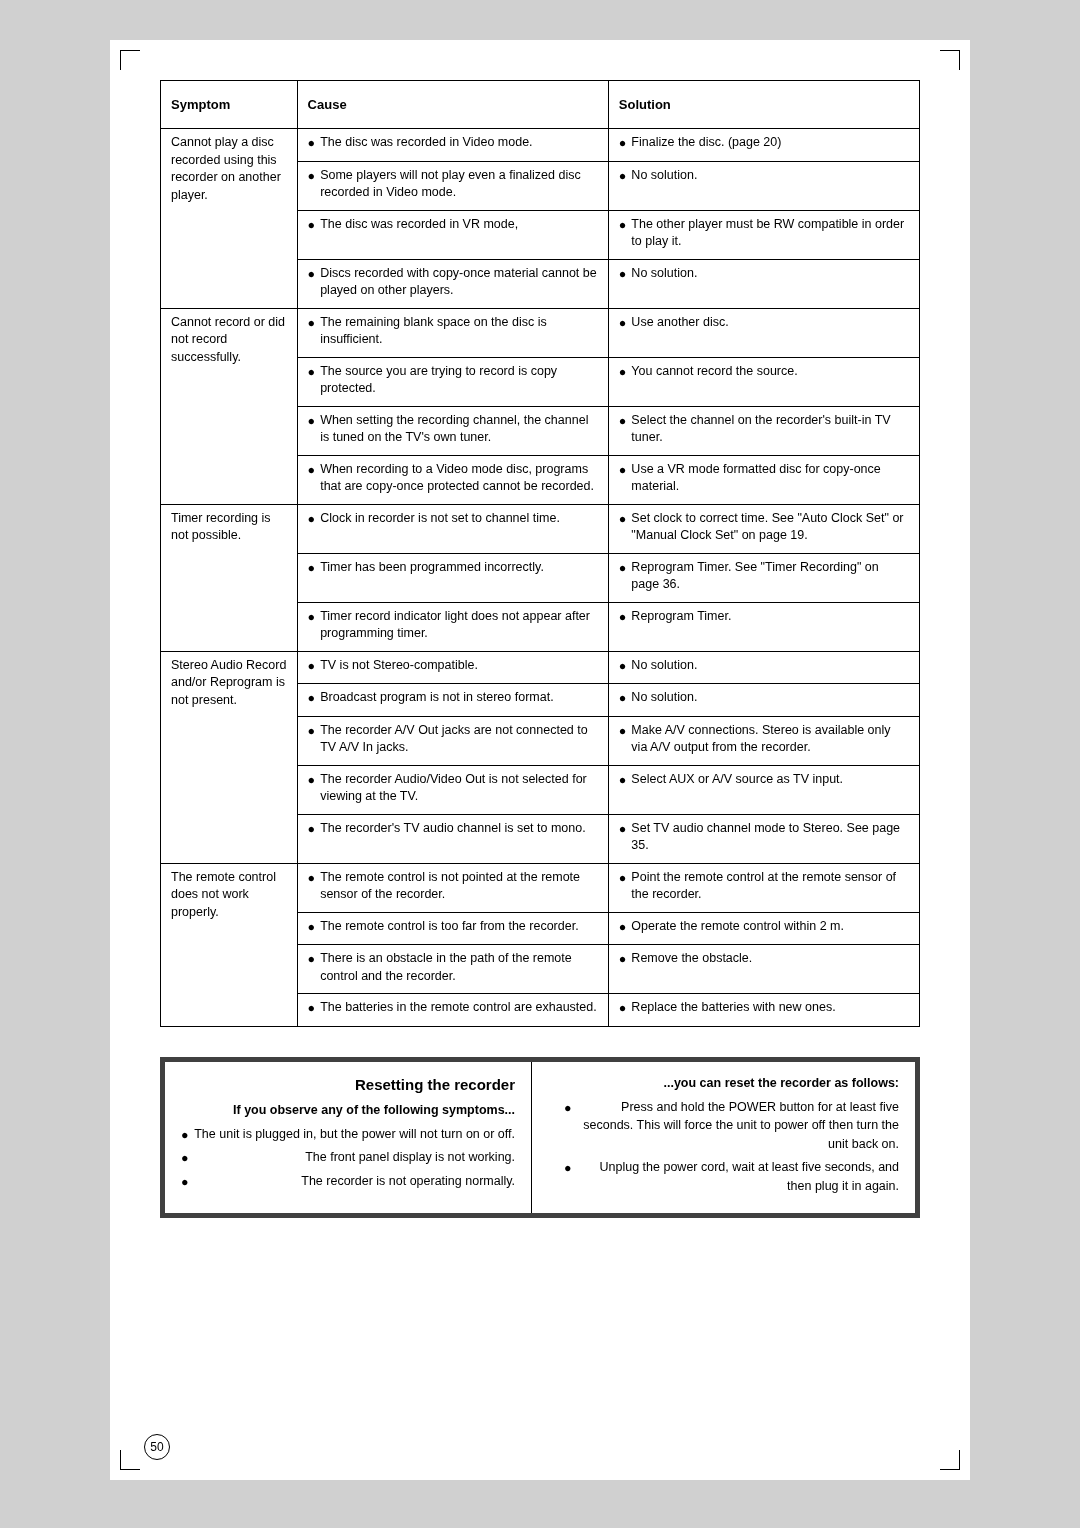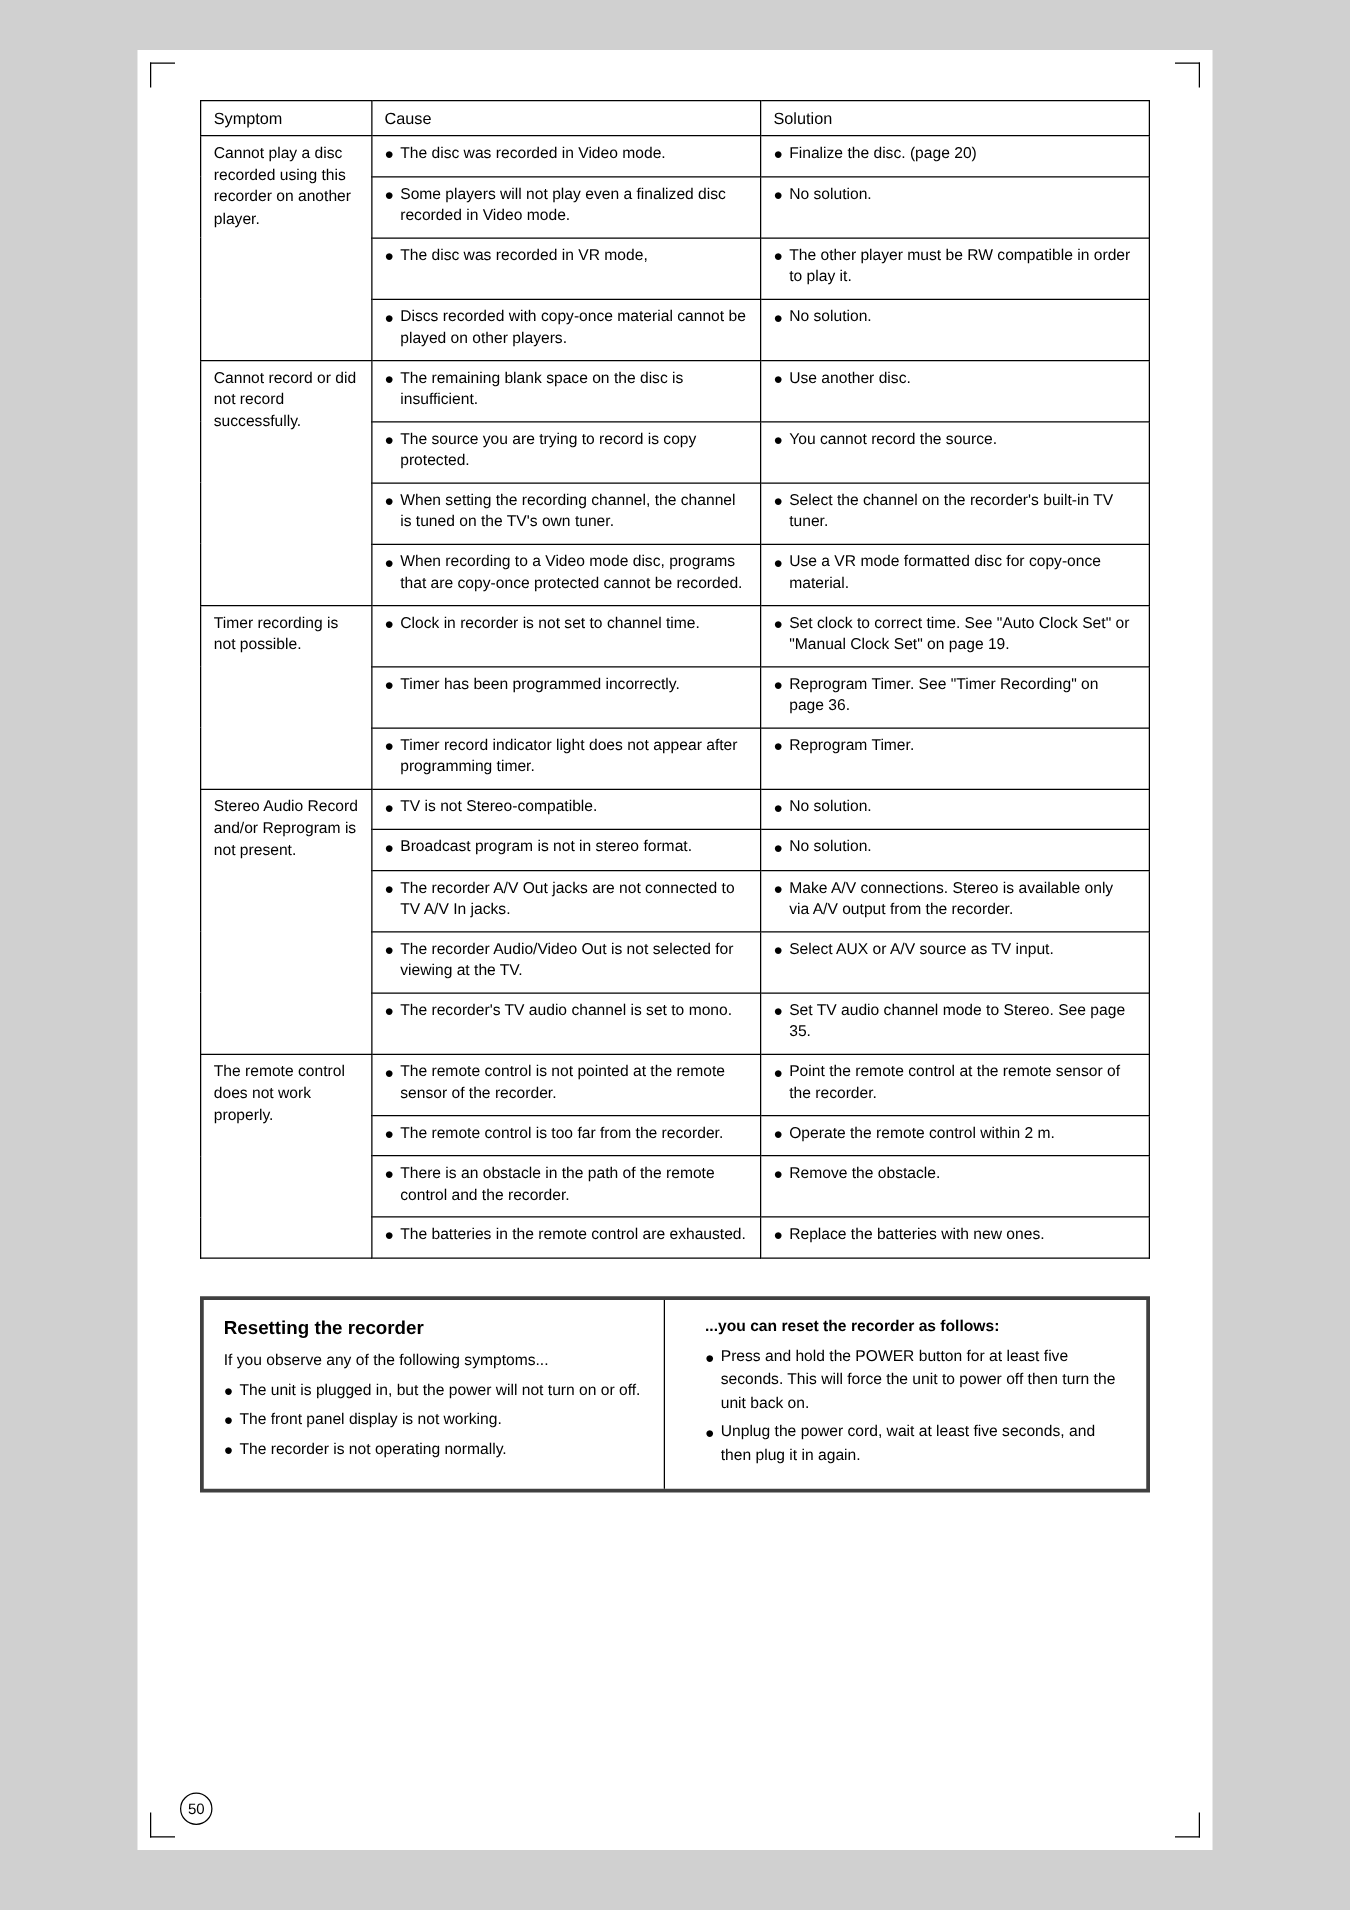--- a/index.html
+++ b/index.html
@@ -35,23 +35,23 @@
     .corner-br { bottom: 10px; right: 10px; border-width: 0 1px 1px 0; }
 
     
     .trouble-table {
       width: 100%;
       border-collapse: collapse;
       margin-bottom: 30px;
     }
     .trouble-table th {
       border: 1px solid #000;
-      padding: 6px 10px;
+      padding: 16px 10px;
       text-align: left;
-      font-weight: normal;
+      font-weight: bold;
       background: #fff;
       font-size: 13px;
     }
     .trouble-table td {
       border: 1px solid #000;
       padding: 5px 10px;
       vertical-align: top;
       font-size: 12.5px;
       line-height: 1.4;
     }
@@ -71,41 +71,42 @@
     }
     .bullet-dot {
       margin-right: 5px;
       flex-shrink: 0;
       margin-top: 1px;
     }
     .bullet-text { flex: 1; }
 
     
     .reset-section {
-      border: 3px solid #404040;
+      border: 5px solid #404040;
       display: flex;
       gap: 16px;
+      text-align: right;
     }
     .reset-left {
       width: 50%;
       padding: 14px 16px;
       border-right: 1px solid #000;
     }
     .reset-right {
       width: 50%;
       padding: 14px 16px;
     }
     .reset-title {
       font-size: 15px;
       font-weight: bold;
       margin-bottom: 10px;
     }
     .reset-subtitle {
       font-size: 12.5px;
-      font-weight: normal;
+      font-weight: bold;
       margin-bottom: 8px;
     }
     .reset-bullets {
       font-size: 12.5px;
       line-height: 1.5;
     }
     .reset-bullet {
       display: flex;
       align-items: flex-start;
       margin-bottom: 4px;

